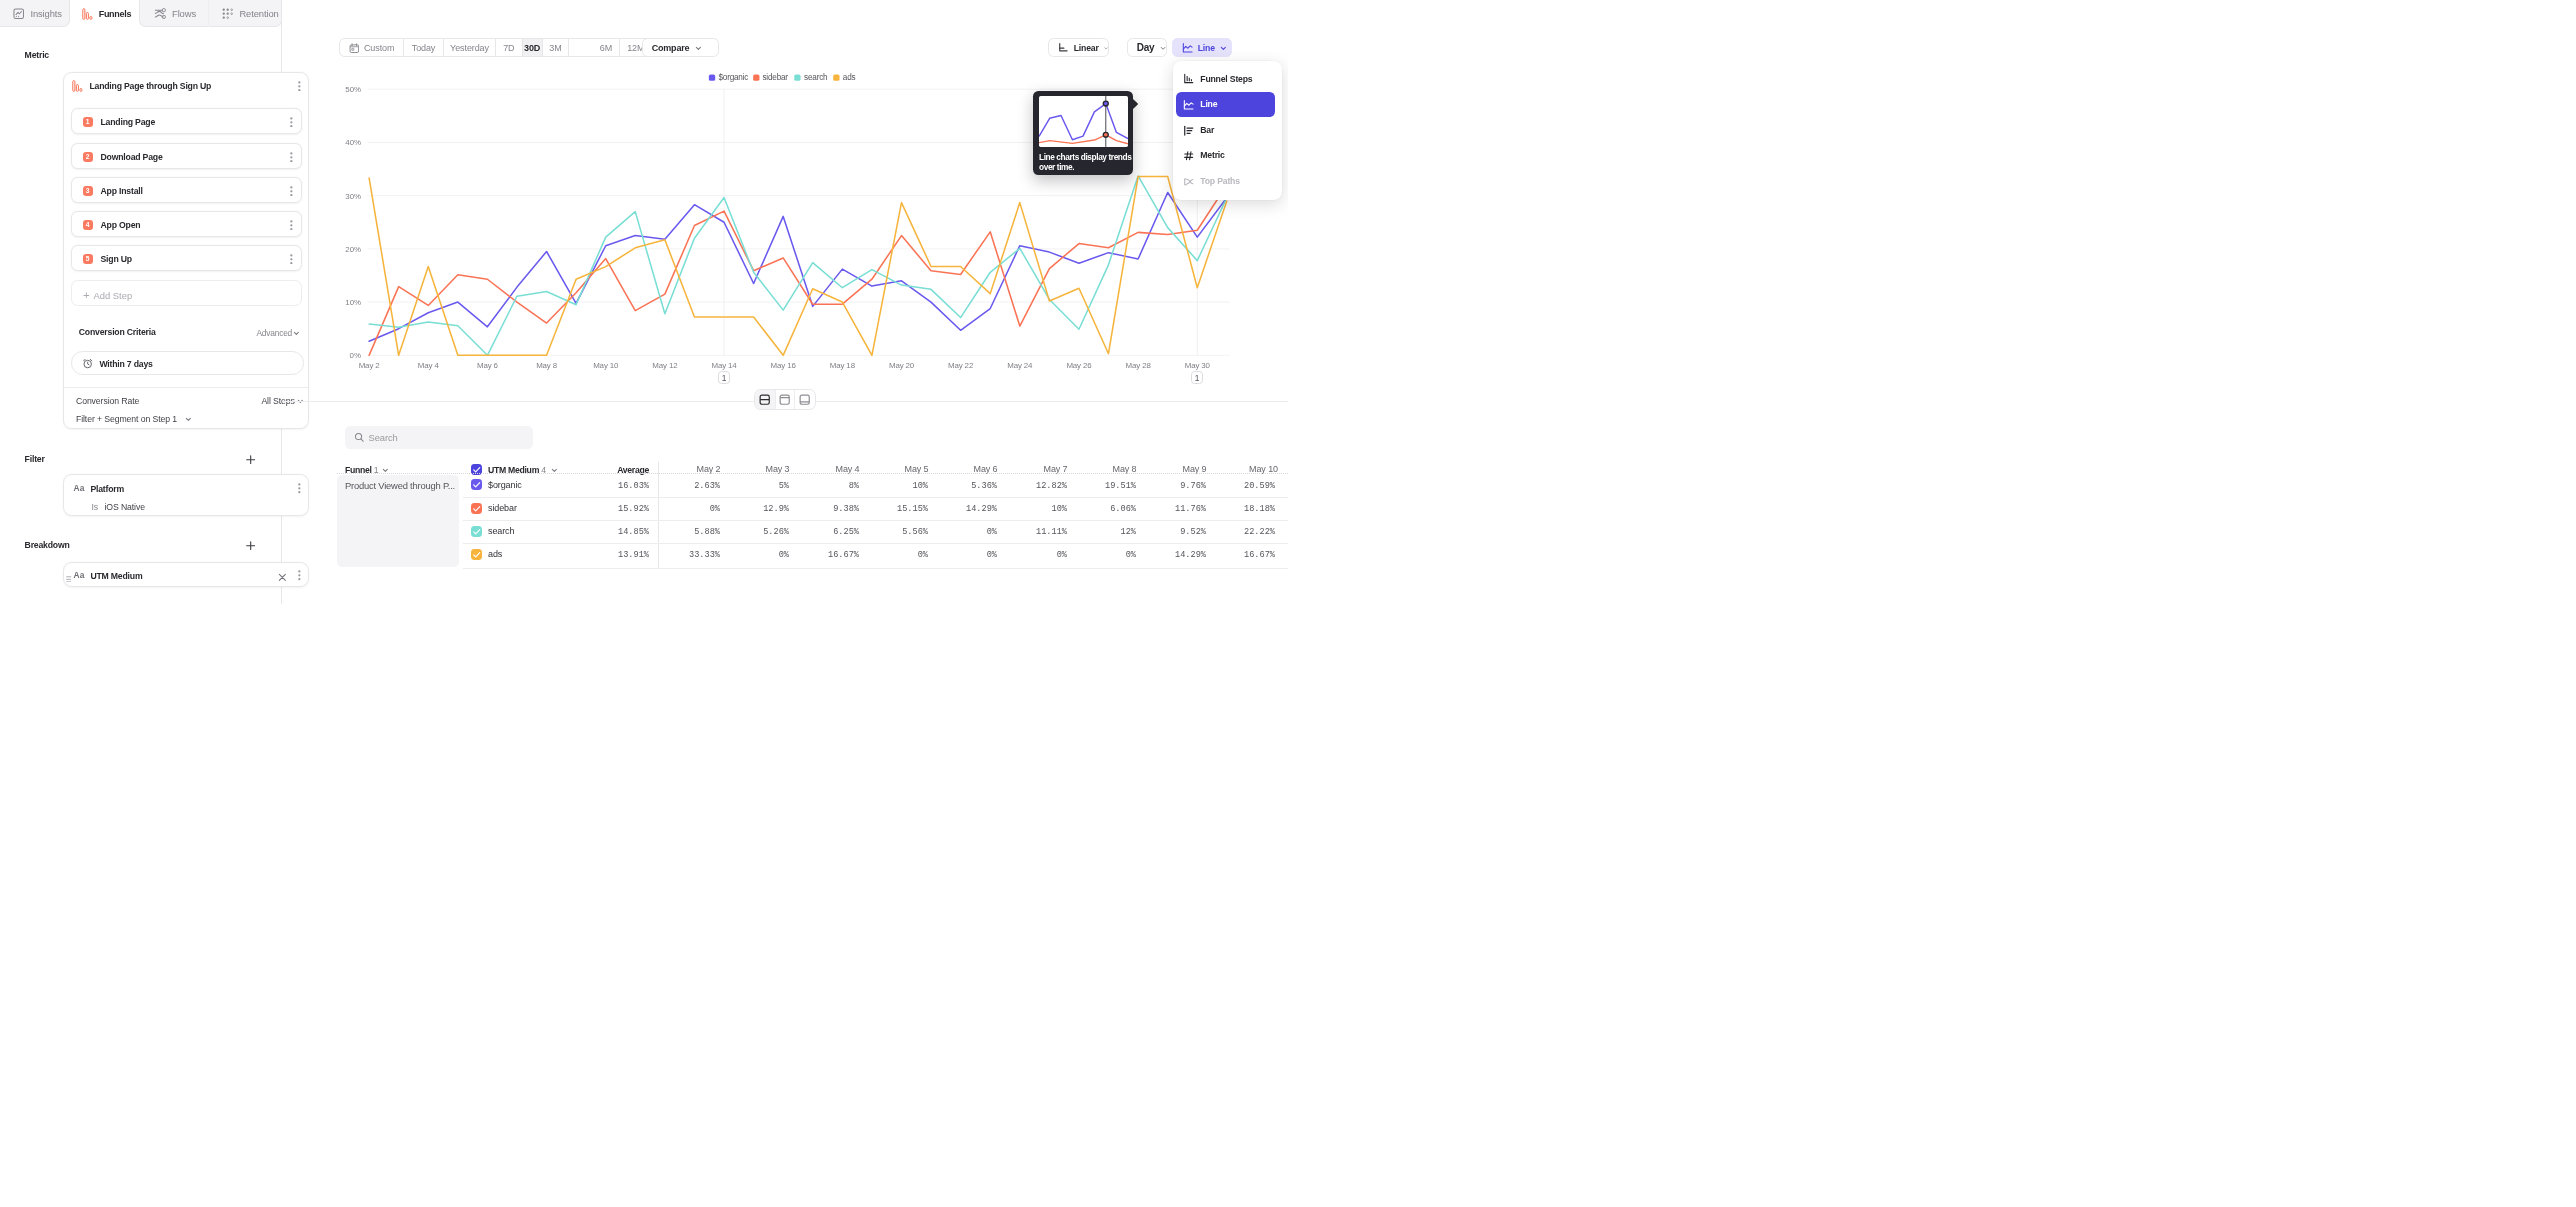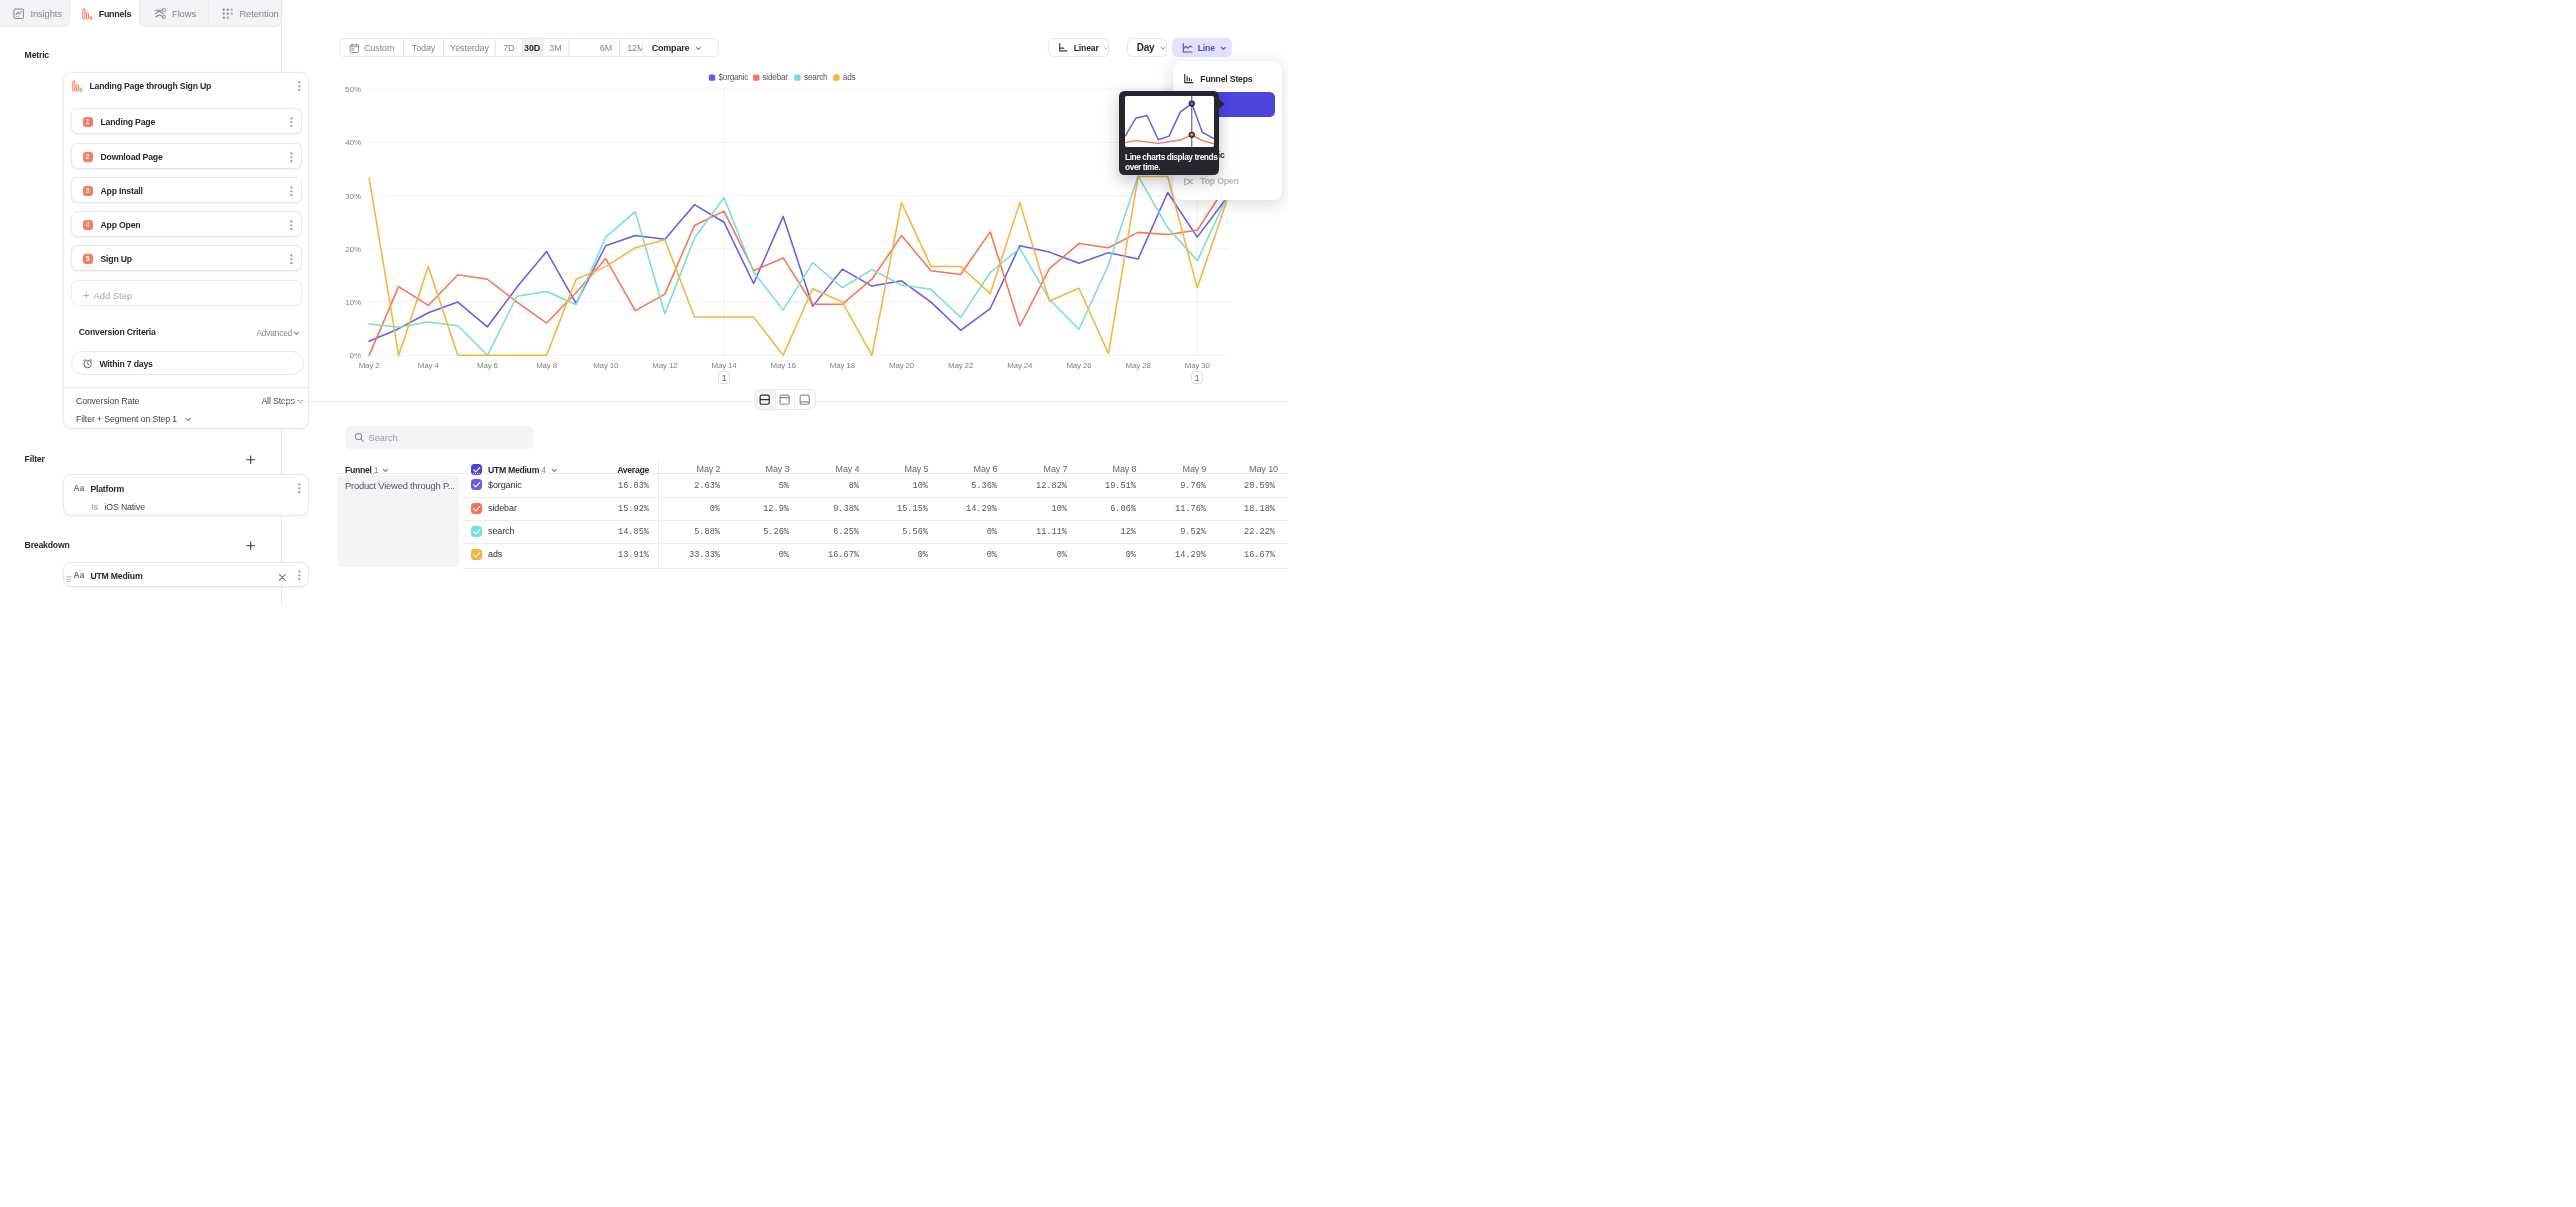--- a/index.html
+++ b/index.html
@@ -30,21 +30,21 @@
 .switch { position:absolute; left:754px; top:389px; width:62px; height:21.3px; background:#fff; border:0.7px solid #e7e7ea; border-radius:6.7px; display:flex; overflow:hidden; }
 .swc { width:20.7px; display:flex; align-items:center; justify-content:center; }
 .searchbox { position:absolute; left:345px; top:426px; width:188px; height:23px; background:#f4f4f6; border-radius:5.4px; }
 .mono { position:absolute; font-family:"Liberation Mono",monospace; font-size:8.6px; color:#55555c; text-align:right; }
 .cb { position:absolute; width:11.4px; height:11.4px; border-radius:3.4px; }
 .menu { position:absolute; left:1173px; top:61px; width:109px; height:139px; background:#fff; border-radius:8px; box-shadow:0 4px 16px rgba(30,30,40,.16),0 0 1.3px rgba(30,30,40,.1); }
 .mitem { position:absolute; left:3.3px; width:99px; height:25px; }
 .mitem.sel { background:#4d44de; border-radius:5.4px; }
 .mic { position:absolute; left:6.7px; top:6.7px; }
 .mlab { position:absolute; left:24px; top:7.4px; font-size:8.7px; letter-spacing:-0.2px; font-weight:700; color:#29292e; }
-.tip { position:absolute; left:1119px; top:91px; width:100px; height:84px; background:#26262e; border-radius:5.4px; box-shadow:0 5.4px 14.8px rgba(20,20,30,.25); }
+.tip { position:absolute; left:1033px; top:91px; width:100px; height:84px; background:#26262e; border-radius:5.4px; box-shadow:0 5.4px 14.8px rgba(20,20,30,.25); }
 </style></head>
 <body>
 <div class="page">
 
 <div class="tabseg" style="left:0;width:70px;border-radius:0 0 6.7px 0;border-right:0.7px solid #e7e7ea"></div>
 <div class="tabseg" style="left:139px;width:70px;border-radius:0 0 0 6.7px;border-left:0.7px solid #e7e7ea;border-right:0.7px solid #ededef"></div>
 <div class="tabseg" style="left:209px;width:73px;border-radius:0 0 6.7px 0;border-right:0.7px solid #e7e7ea"></div>
 <div class="tabitem" style="left:13px">
       <span class="tabic">
         <svg width="11.4" height="11.4" viewBox="0 0 17 17">
@@ -496,21 +496,21 @@
       </div>
   <div class="mitem" style="top:108px">
         <span class="mic"><svg width="11.4" height="11.4" viewBox="0 0 17 17">
             <g fill="none" stroke="#b4b4bb" stroke-width="1.6" stroke-linecap="round" stroke-linejoin="round">
               <path d="M2.6 4.4v8.6h3"></path>
               <path d="M2.6 4.4h2.2"></path>
               <path d="M6 11.6c4.4 0 4.6-6.4 8.8-6.4"></path>
               <path d="M6 5.2c4.4 0 4.6 6.4 8.8 6.4"></path>
             </g>
           </svg></span>
-        <span class="mlab" style="color:#b9b9c0">Top Open</span>
+        <span class="mlab" style="color:#b9b9c0">Top Paths</span>
       </div>
 </div>
 <div class="tip">
   <svg width="89" height="51" viewBox="0 0 133 76" style="position:absolute;left:5.8px;top:5.4px;background:#fff;border-radius:1.7px">
 <polyline fill="none" stroke="#6959ee" stroke-width="2.2" stroke-linejoin="round" points="0,60.3 15.9,33.2 32.9,29.1 49.9,65.2 65.8,59.8 82.8,23.6 99.8,11.2 115.7,54.3 133,63.6"></polyline>
 <polyline fill="none" stroke="#fa7355" stroke-width="2.2" stroke-linejoin="round" points="0,69.6 16.4,66.6 49.9,70.7 82.8,65.8 99.8,57.9 115.7,66.6 133,71.3"></polyline>
 <line x1="99.8" y1="0" x2="99.8" y2="76" stroke="#2e2e36" stroke-width="1.3"></line>
 <circle cx="99.8" cy="11.2" r="3.7" fill="#6959ee" stroke="#26262e" stroke-width="2"></circle>
 <circle cx="99.8" cy="57.9" r="3.7" fill="#fa7355" stroke="#26262e" stroke-width="2"></circle>
 </svg>

